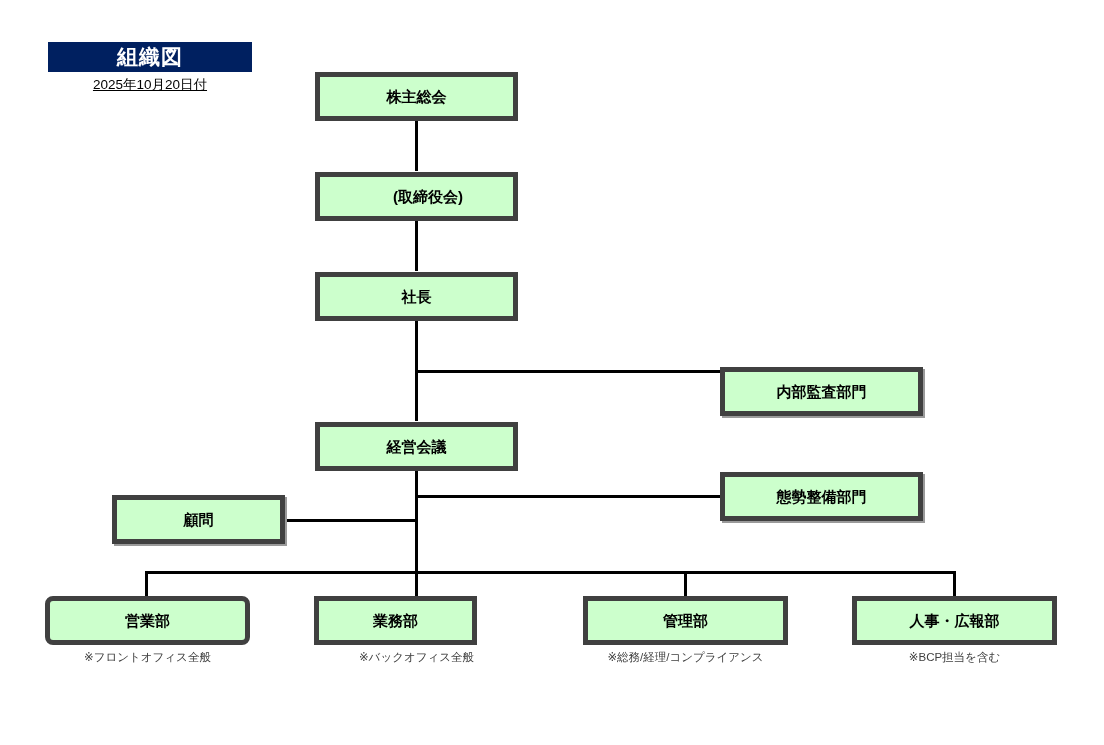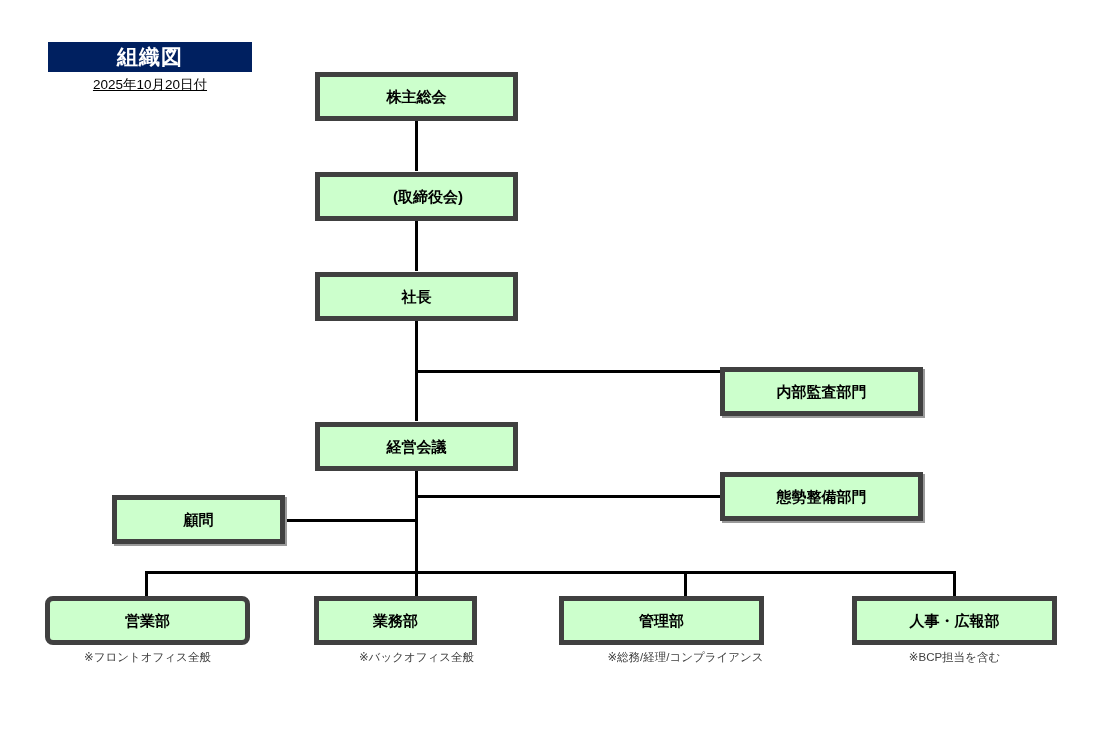--- a/index.html
+++ b/index.html
@@ -123,19 +123,19 @@
   <div class="node shadowed" style="left:720px; top:472px; width:203px; height:49px;">態勢整備部門</div>
 
   <div class="node shadowed" style="left:112px; top:495px; width:173px; height:49px;">顧問</div>
 
   <div class="node" style="left:45px; top:596px; width:205px; height:49px;border-radius:8px;">営業部</div>
   <div class="note" style="left:45px; top:650px; width:205px;">※フロントオフィス全般</div>
 
   <div class="node" style="left:314px; top:596px; width:163px; height:49px;">業務部</div>
   <div class="note" style="left:314px; top:650px; width:205px;">※バックオフィス全般</div>
 
-  <div class="node" style="left:559px; top:596px; width:205px; height:49px;text-align:center;">管理部</div>
+  <div class="node" style="left:583px; top:596px; width:205px; height:49px;text-align:center;">管理部</div>
   <div class="note" style="left:568px; top:650px; width:235px;">※総務/経理/コンプライアンス</div>
 
   <div class="node" style="left:852px; top:596px; width:205px; height:49px;">人事・広報部</div>
   <div class="note" style="left:852px; top:650px; width:205px;">※BCP担当を含む</div>
 
 </div>
 
 </body></html>

